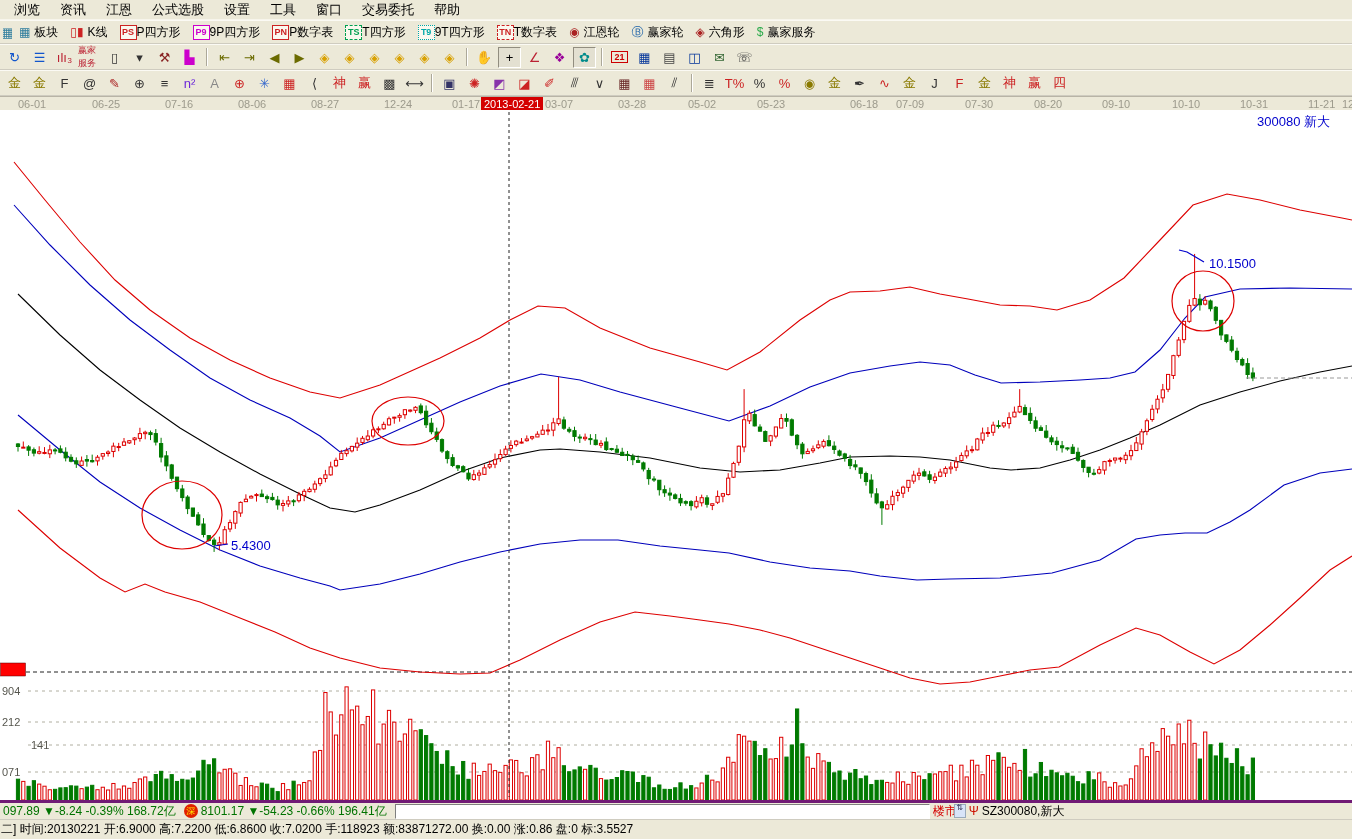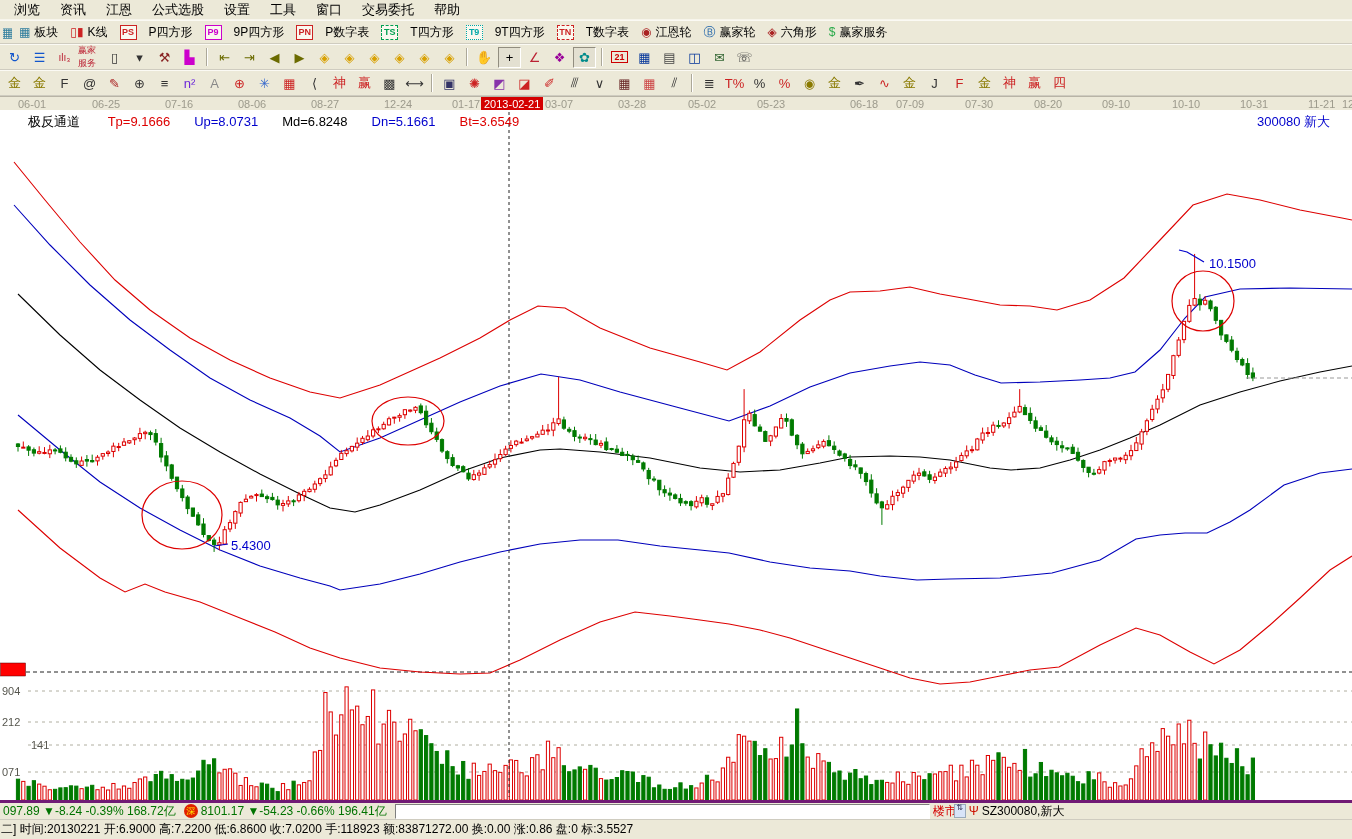--- a/index.html
+++ b/index.html
@@ -15,21 +15,21 @@
     border-bottom:1px solid #f7f5ec;font-size:13px;color:#000;padding-left:4px;}
   .menu-item{padding:2px 10px;cursor:default;white-space:nowrap;}
   
   .tbrow{display:flex;align-items:center;background:#ece9d8;
     border-top:1px solid #fbfaf4;border-bottom:1px solid #cfccc0;padding:0 2px;}
   #toolbar-main{height:24px;font-size:12px;}
   #toolbar-nav{height:26px;}
   #toolbar-draw{height:26px;}
   .tb-btn{display:flex;align-items:center;height:20px;padding:0 5px;margin:0 1px;white-space:nowrap;cursor:default;}
   .tb-btn .badge{display:inline-flex;align-items:center;justify-content:center;
-    width:17px;height:15px;font-size:9px;font-weight:bold;margin-right:12px;background:#faf8ef;}
+    width:17px;height:15px;font-size:9px;font-weight:bold;margin-right:0;background:#faf8ef;}
   .tb-btn .bicon{display:inline-block;margin-right:4px;font-size:12px;line-height:12px;}
   .icon-cell{width:23px;height:21px;display:flex;align-items:center;justify-content:center;
     font-size:13px;margin:0 1px;cursor:default;}
   .icon-cell.pressed{border:1px solid #918d7f;border-right-color:#fff;border-bottom-color:#fff;background:#e3e0d1;}
   .tb-sep{width:2px;height:18px;border-left:1px solid #aca899;border-right:1px solid #fff;margin:0 4px;}
   .cut{width:9px;overflow:hidden;}
   
   #date-axis{position:relative;height:14px;background:#ece9d8;border-top:1px solid #b8b4a6;
     font-size:11px;color:#9c9a8c;}
   .date-label{position:absolute;top:1px;white-space:nowrap;}
@@ -130,21 +130,21 @@
   </div>
 
 <div id="toolbar-nav" class="tbrow">
     <div class="icon-cell">
       <span style="color: rgb(17, 85, 204);">↻</span>
     </div>
     <div class="icon-cell">
       <span style="color: rgb(17, 85, 204);">☰</span>
     </div>
     <div class="icon-cell">
-      <span style="color: rgb(187, 34, 51); font-size: 10px;">ılı₃</span>
+      <span style="color: rgb(187, 34, 51); font-size: 13px;">ılı₃</span>
     </div>
     <div class="icon-cell">
       <span style="color: rgb(187, 34, 51); font-size: 9px;">赢家服务</span>
     </div>
     <div class="icon-cell">
       <span style="color: rgb(51, 51, 51);">▯</span>
     </div>
     <div class="icon-cell">
       <span style="color: rgb(51, 51, 51);">▾</span>
     </div>
@@ -1099,23 +1099,20 @@
       <line x1="1246" y1="378" x2="1352" y2="378" stroke="#999" stroke-dasharray="4,3" stroke-width="1"></line>
       <ellipse cx="182" cy="515" rx="40" ry="34" fill="none" stroke="#dd0000" stroke-width="1.2"></ellipse>
       <ellipse cx="408" cy="421" rx="36" ry="24" fill="none" stroke="#dd0000" stroke-width="1.2"></ellipse>
       <ellipse cx="1203" cy="301" rx="31" ry="30" fill="none" stroke="#dd0000" stroke-width="1.2"></ellipse>
       <polyline points="1179,250 1187,252 1204,262" fill="none" stroke="#0000cc" stroke-width="1.2"></polyline>
       <text x="1209" y="268" fill="#0000cc" font-size="13">10.1500</text>
       <line x1="214" y1="546" x2="228" y2="544" stroke="#0000cc" stroke-width="1.2"></line>
       <text x="231" y="550" fill="#0000cc" font-size="13">5.4300</text>
       <rect x="0.5" y="663" width="25" height="13" fill="#ff0000" stroke="#550000" stroke-width="0.5"></rect>
     </svg>
-  <div id="indicator-header">
-    <span id="indicator-title" style="color:#000">极反通道</span>
-  <span style="color: rgb(221, 0, 0);">Tp=9.1666</span><span style="color: rgb(0, 0, 204);">Up=8.0731</span><span style="color: rgb(0, 0, 0);">Md=6.8248</span><span style="color: rgb(0, 0, 204);">Dn=5.1661</span><span style="color: rgb(221, 0, 0);">Bt=3.6549</span></div>
   <div id="symbol-label">300080 新大</div>
 <span class="vol-label" style="top: 575px;">904</span>
     <span class="vol-label" style="top: 606px;">212</span>
     <span class="vol-label" style="top: 629px; margin-left: 29px;">141</span>
     <span class="vol-label" style="top: 656px;">071</span>
   </div>
 
 <div id="statusbar">
   <span class="idx">097.89 ▼-8.24 -0.39% 168.72亿</span>
   <span id="sz-badge">深</span>

